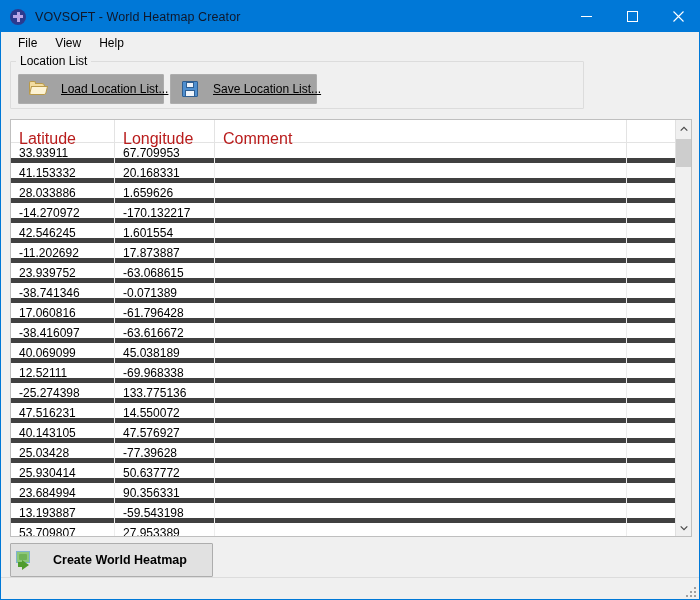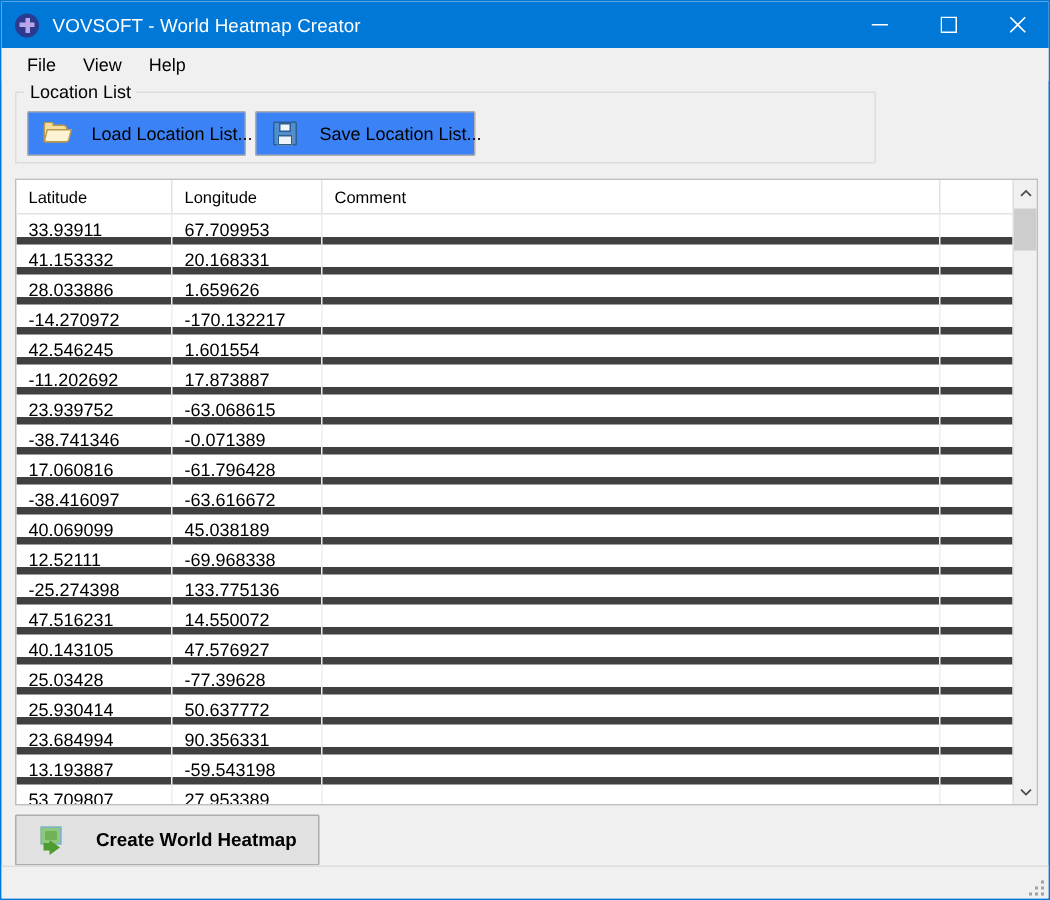--- a/index.html
+++ b/index.html
@@ -34,21 +34,21 @@
     position: relative;
     flex: 0 0 auto;
   }
   .app-icon::before, .app-icon::after {
     content: ""; position: absolute; background: #b9a6e8;
   }
   .app-icon::before { left: 6.5px; top: 3px; width: 3px; height: 10px; }
   .app-icon::after  { left: 3px; top: 6.5px; width: 10px; height: 3px; }
 
   .title-text {
-    color: #ffffff;
+    color: #0f172a;
     font-size: 12.5px;
     letter-spacing: .1px;
     white-space: nowrap;
   }
 
   .winbtns {
     position: absolute; right: 0; top: 0;
     height: 31px; display: flex;
   }
   .winbtn {
@@ -86,27 +86,28 @@
     left: 5px; top: -8px;
     background: #f0f0f0;
     padding: 0 4px;
     font-size: 12px; color: #000;
     white-space: nowrap;
   }
 
   .tbtn {
     position: absolute;
     height: 30px;
-    background: #3b82f6;
+    background: #a3a3a3;
     border: 1px solid #adadad;
     border-radius: 1px;
     display: flex; align-items: center;
     padding: 0 10px;
     font-size: 12px; color: #000;
     white-space: nowrap;
+    text-decoration: underline;
   }
   #btn-load { left: 7px; top: 12px; width: 146px; }
   #btn-save { left: 159px; top: 12px; width: 147px; }
   .tbtn .lbl { margin-left: 14px; }
   .tbtn .ico { width: 18px; height: 18px; position: relative; flex: 0 0 auto; }
 
   
   .ico-folder { }
   .ico-folder .back {
     position: absolute; left: 0; top: 3px; width: 16px; height: 12px;
@@ -153,25 +154,25 @@
     overflow: hidden;
   }
   .ghead {
     position: relative;
     height: 23px;
     background: #ffffff;
     border-bottom: 1px solid #e3e3e3;
     display: flex;
   }
   .ghead .hc {
-    font-size: 11px; color: #000000;
+    font-size: 16px; color: #b91c1c;
     display: flex; align-items: center;
     padding-left: 8px;
     border-right: 1px solid #e3e3e3;
-    height: 23px;
+    height: 37px;
     overflow: hidden; white-space: nowrap;
   }
   .hc.c-lat { width: 104px; }
   .hc.c-lon { width: 100px; }
   .hc.c-com { width: 412px; }
   .hc.c-pad { width: 49px; border-right: none; }
 
   .grow {
     display: flex;
     height: 20px;
@@ -215,21 +216,21 @@
     position: absolute; left: 9px; top: 540px;
     width: 682px; height: 38px;
   }
   .cbtn {
     position: absolute; left: 0; top: 2px;
     width: 203px; height: 34px;
     background: #e1e1e1;
     border: 1px solid #adadad;
     border-radius: 1px;
     display: flex; align-items: center;
-    padding-left: 15px;
+    padding-left: 4px;
     font-size: 12.5px; font-weight: bold; color: #000;
     white-space: nowrap;
   }
   .cbtn .lbl { margin-left: 18px; }
   .ico-screen { width: 20px; height: 20px; position: relative; flex: 0 0 auto; }
   .ico-screen .mon {
     position: absolute; left: 1px; top: 1px; width: 14px; height: 12px;
     background: #8ec87a; border: 1px solid #7fb2cf;
   }
   .ico-screen .mon::after {

